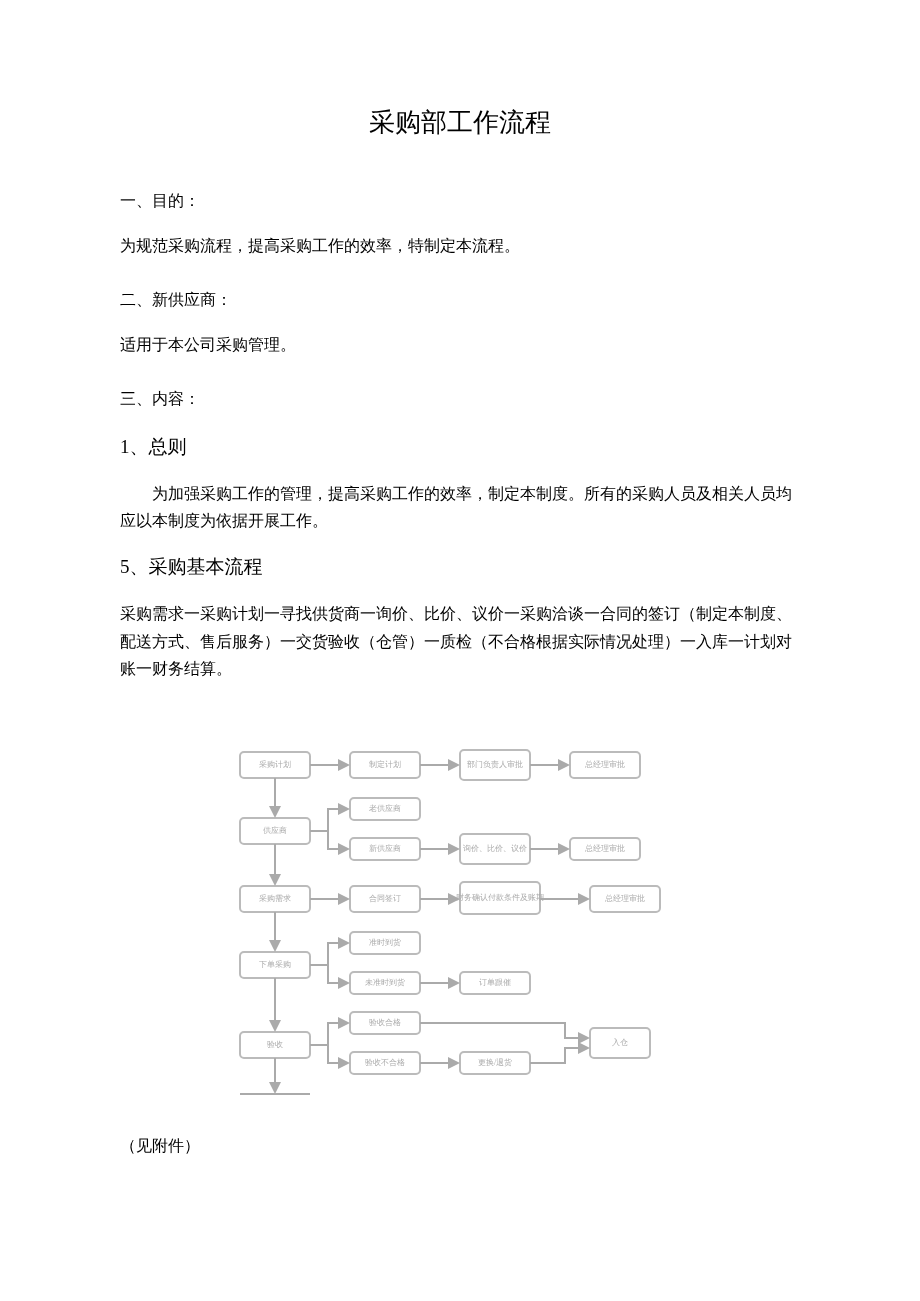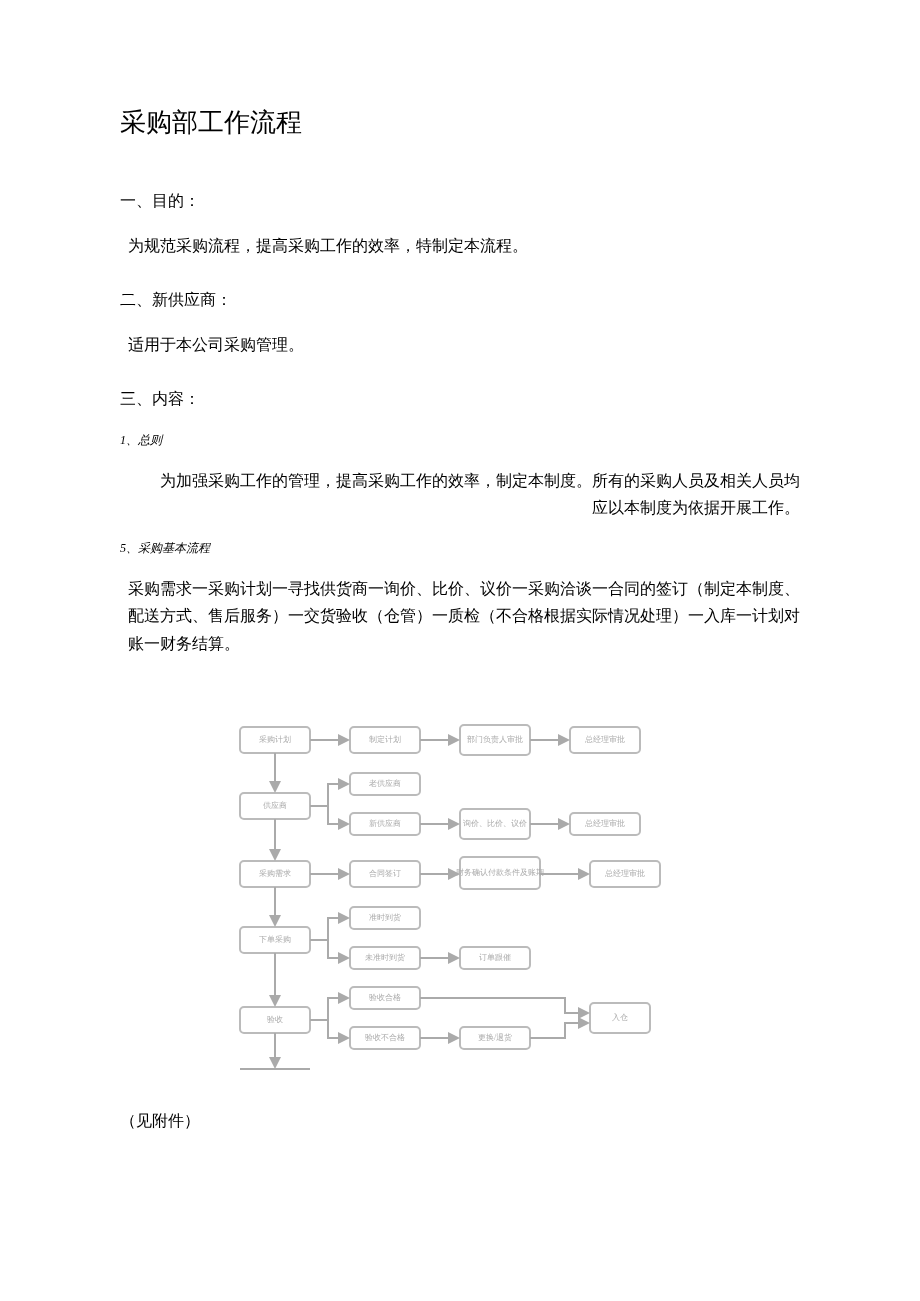--- a/index.html
+++ b/index.html
@@ -6,44 +6,42 @@
     body {
       width: 920px;
       height: 1301px;
       background: #fff;
       font-family: "SimSun", "宋体", serif;
       padding: 100px 120px 60px 120px;
       color: #000;
       line-height: 1.8;
     }
     .page-title {
+      text-align: center;
       font-size: 26px;
       font-weight: normal;
       margin-bottom: 40px;
     }
     .section-heading {
       font-size: 16px;
       margin-bottom: 16px;
       margin-top: 27px;
     }
     .body-text {
       font-size: 16px;
       margin-bottom: 16px;
       line-height: 1.7;
-      margin-left: 8px;
     }
     .indent {
       text-indent: 2em;
-      text-align: right;
     }
     .sub-heading {
-      font-size: 12px;
+      font-size: 19px;
       margin-bottom: 16px;
       margin-top: 10px;
-      font-style: italic;
     }
     .diagram-wrap {
       width: 100%;
       display: flex;
       justify-content: center;
       margin-top: 60px;
       margin-bottom: 30px;
       text-align: right;
     }
     .attachment-note {

